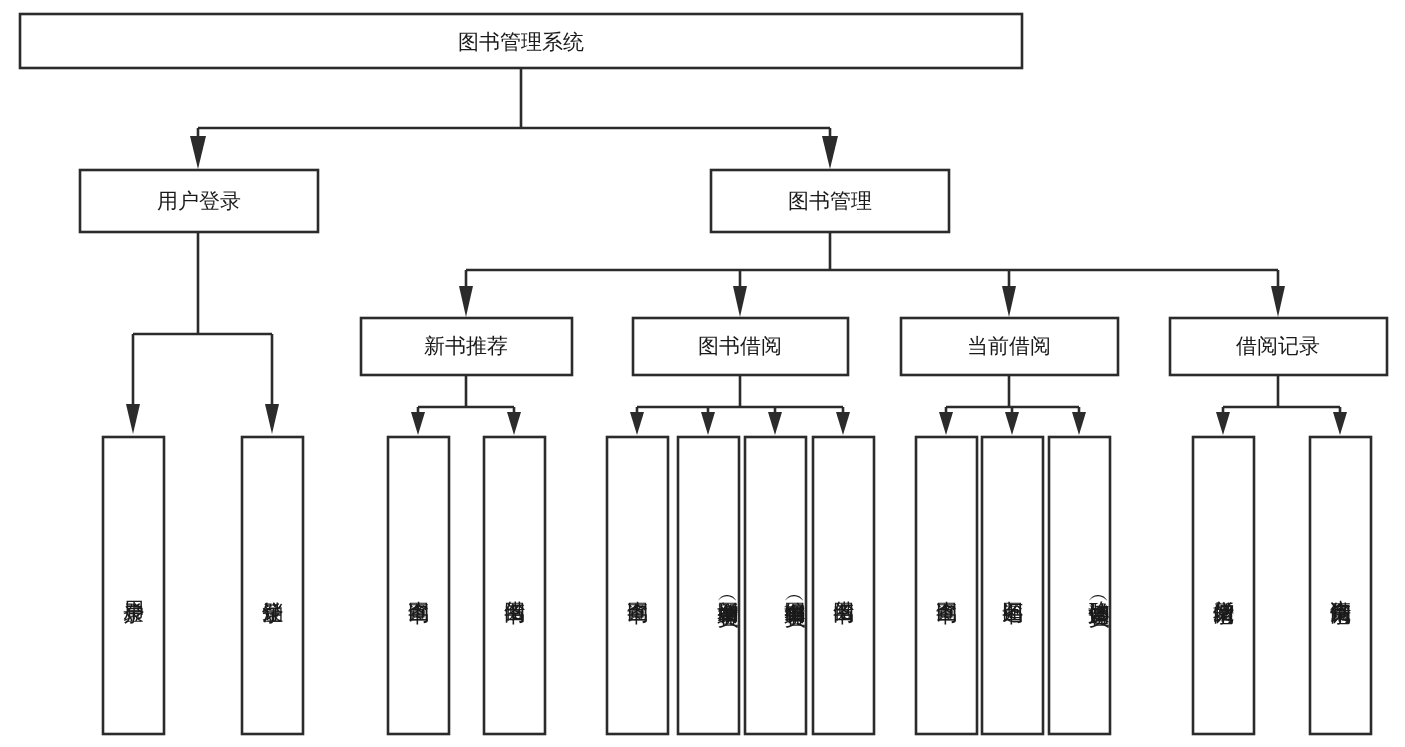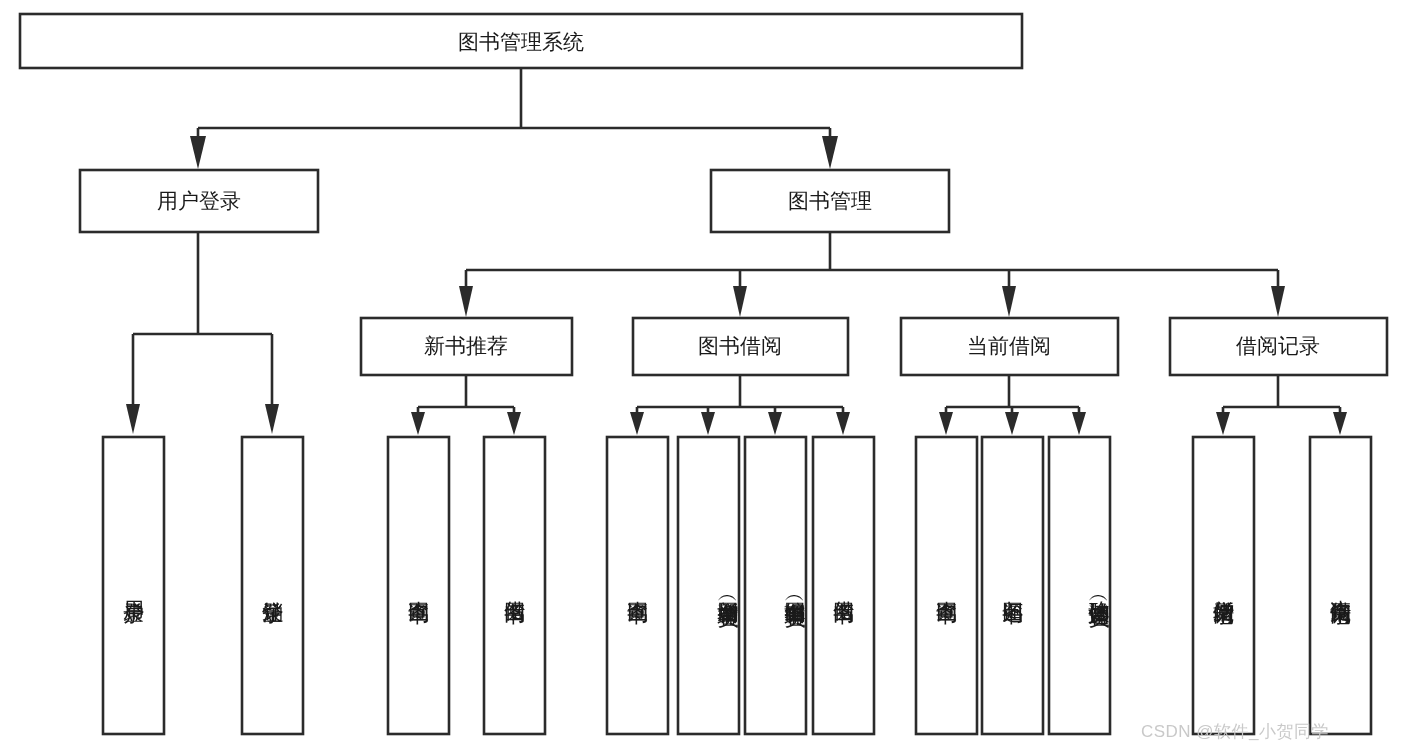--- a/index.html
+++ b/index.html
@@ -204,14 +204,13 @@
     <div class="vtext-wrap" style="left:813px; top:437px; width:61px; height:297px; justify-content:center;">借阅图书</div>
 
     <div class="vtext-wrap" style="left:916px; top:437px; width:61px; height:297px; justify-content:center;">查询图书</div>
     <div class="vtext-wrap" style="left:982px; top:437px; width:61px; height:297px; justify-content:center;">归还图书</div>
     <div class="vtext-wrap" style="left:1049px; top:443px; width:61px; height:291px; justify-content:flex-start;">确认归还（管理员）</div>
 
     <div class="vtext-wrap" style="left:1193px; top:437px; width:61px; height:297px; justify-content:center;">新增借阅记录</div>
     <div class="vtext-wrap" style="left:1310px; top:437px; width:61px; height:297px; justify-content:center;">查询借阅记录</div>
   </div>
 
-  <div class="watermark-text">CSDN @软件_小贺同学</div>
 </div>
 
 </body></html>

